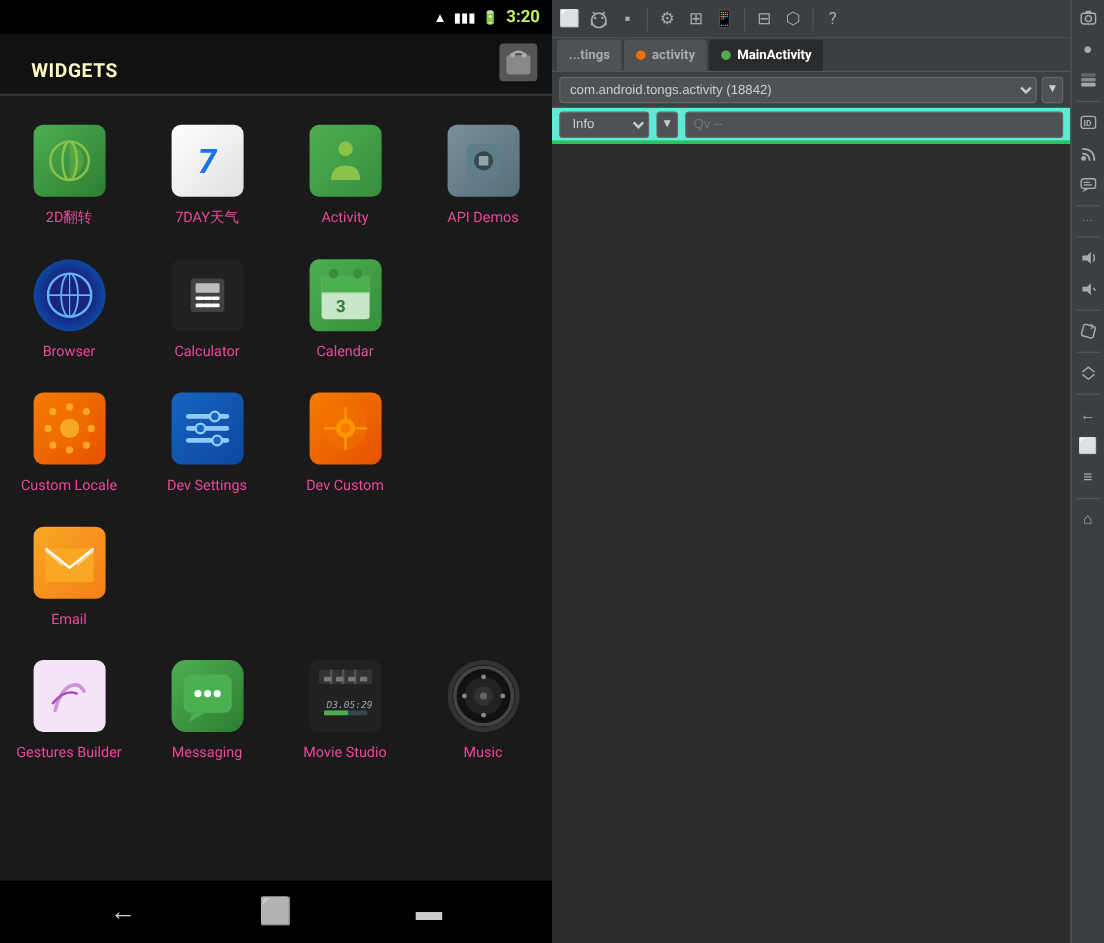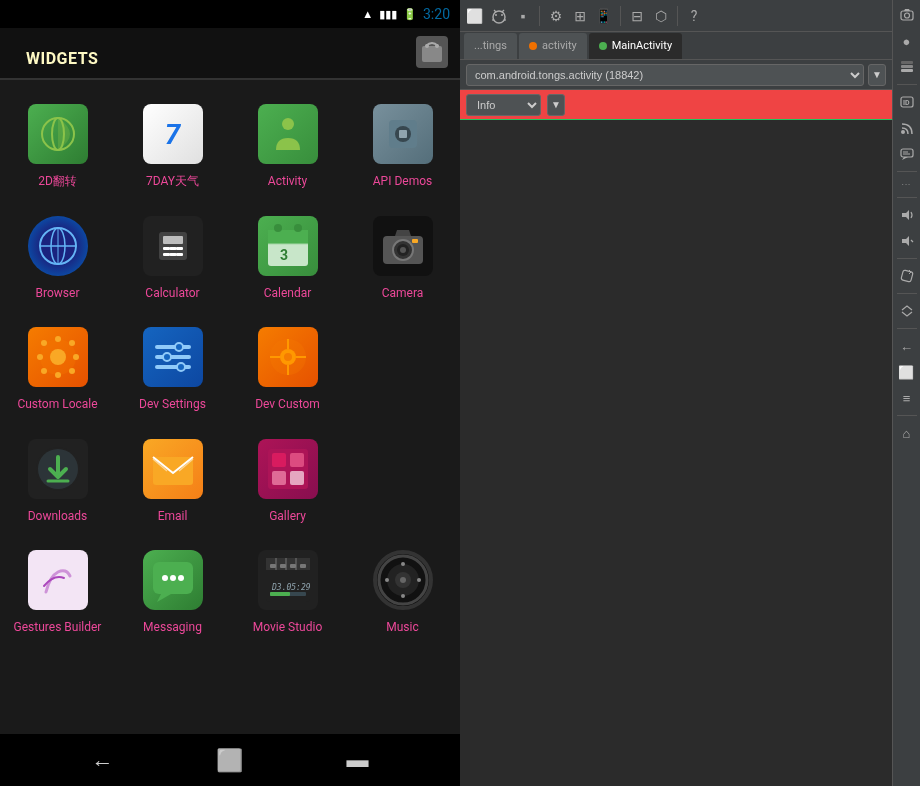--- a/index.html
+++ b/index.html
@@ -19,21 +19,21 @@
     #status-bar {
       height: 28px;
       background: #000;
       display: flex;
       align-items: center;
       justify-content: flex-end;
       padding: 0 10px;
       gap: 6px;
     }
     .status-icon { color: #fff; font-size: 11px; }
-    #time { color: #0369a1; font-size: 14px; font-weight: normal; }
+    #time { color: #bef264; font-size: 14px; font-weight: bold; }
 
     
     #tab-bar {
       height: 52px;
       background: #111;
       display: flex;
       align-items: flex-end;
       padding: 0 10px;
       border-bottom: 2px solid #333;
       justify-content: space-between;
@@ -167,20 +167,21 @@
       padding: 0 10px;
       background: #4e5254;
       color: #aaa;
       font-size: 11px;
       display: flex;
       align-items: center;
       cursor: pointer;
       border-radius: 3px 3px 0 0;
       gap: 5px;
       white-space: nowrap;
+      font-weight: bold;
     }
     .ide-tab.active {
       background: #2b2b2b;
       color: #fff;
     }
     .tab-dot-orange { width: 8px; height: 8px; border-radius: 50%; background: #f07000; }
     .tab-dot-green { width: 8px; height: 8px; border-radius: 50%; background: #4CAF50; }
 
     
     #device-row {
@@ -212,26 +213,26 @@
       cursor: pointer;
       display: flex;
       align-items: center;
       justify-content: center;
       font-size: 10px;
     }
 
     
     #log-row {
       height: 30px;
-      background: #ef4444;
+      background: #5eead4;
       display: flex;
       align-items: center;
       padding: 0 6px;
       gap: 6px;
-      border-bottom: 1px solid #22c55e;
+      border-bottom: 3px solid #22c55e;
     }
     .log-select {
       background: #4e5254;
       color: #ccc;
       border: 1px solid #666;
       border-radius: 3px;
       padding: 2px 6px;
       font-size: 11px;
       height: 22px;
     }
@@ -420,35 +421,20 @@
               <rect x="4" y="8" width="40" height="14" fill="#4CAF50"></rect>
               <circle cx="14" cy="6" r="4" fill="#388e3c"></circle>
               <circle cx="34" cy="6" r="4" fill="#388e3c"></circle>
               <line x1="4" y1="22" x2="44" y2="22" stroke="#a5d6a7" stroke-width="1"></line>
               <text x="16" y="38" fill="#2e7d32" font-size="14" font-weight="bold">3</text>
             </svg>
           </div>
         </div>
         <span class="app-label">Calendar</span>
       </div>
-      <div class="app-item">
-        <div class="app-icon-container">
-          <div class="icon-camera">
-            <svg width="48" height="48" viewBox="0 0 48 48">
-              <rect x="4" y="14" width="40" height="28" rx="4" fill="#555"></rect>
-              <path d="M16 14 L18 8 L30 8 L32 14" fill="#444"></path>
-              <circle cx="24" cy="28" r="10" fill="#333" stroke="#777" stroke-width="2"></circle>
-              <circle cx="24" cy="28" r="6" fill="#222"></circle>
-              <circle cx="24" cy="28" r="3" fill="#888" opacity="0.5"></circle>
-              <rect x="33" y="17" width="6" height="4" rx="1" fill="#f9a825"></rect>
-            </svg>
-          </div>
-        </div>
-        <span class="app-label">Camera</span>
-      </div>
     </div>
 
     <div class="app-row">
       <div class="app-item">
         <div class="app-icon-container">
           <div class="icon-custom">
             <svg width="44" height="44" viewBox="0 0 44 44">
               <circle cx="22" cy="22" r="18" fill="#f57c00" opacity="0.3"></circle>
               <circle cx="22" cy="22" r="8" fill="#f9a825"></circle>
               <circle cx="22" cy="4" r="3" fill="#f9a825"></circle>
@@ -494,57 +480,30 @@
             </svg>
           </div>
         </div>
         <span class="app-label">Dev Custom</span>
       </div>
     </div>
 
     <div class="app-row">
       <div class="app-item">
         <div class="app-icon-container">
-          <div class="icon-downloads">
-            <svg width="48" height="48" viewBox="0 0 48 48">
-              <circle cx="24" cy="24" r="22" fill="#212121"></circle>
-              <circle cx="24" cy="24" r="20" fill="#37474f" opacity="0.5"></circle>
-              <path d="M24 12 L24 30 M16 24 L24 32 L32 24" stroke="#4CAF50" stroke-width="4" fill="none" stroke-linecap="round" stroke-linejoin="round"></path>
-              <line x1="14" y1="36" x2="34" y2="36" stroke="#4CAF50" stroke-width="3" stroke-linecap="round"></line>
-            </svg>
-          </div>
-        </div>
-        <span class="app-label">Downloads</span>
-      </div>
-      <div class="app-item">
-        <div class="app-icon-container">
           <div class="icon-email">
             <svg width="48" height="48" viewBox="0 0 48 48">
               <rect x="4" y="12" width="40" height="28" rx="3" fill="#f9a825"></rect>
               <path d="M4 12 L24 28 L44 12" stroke="#fff" stroke-width="2" fill="none"></path>
               <path d="M4 14 L18 26" stroke="#fff" stroke-width="1.5" opacity="0.5"></path>
               <path d="M44 14 L30 26" stroke="#fff" stroke-width="1.5" opacity="0.5"></path>
             </svg>
           </div>
         </div>
         <span class="app-label">Email</span>
-      </div>
-      <div class="app-item">
-        <div class="app-icon-container">
-          <div class="icon-gallery">
-            <svg width="48" height="48" viewBox="0 0 48 48">
-              <rect x="4" y="4" width="40" height="40" rx="3" fill="#ad1457"></rect>
-              <rect x="8" y="8" width="14" height="14" rx="2" fill="#e91e63" opacity="0.7"></rect>
-              <rect x="26" y="8" width="14" height="14" rx="2" fill="#f06292" opacity="0.7"></rect>
-              <rect x="8" y="26" width="14" height="14" rx="2" fill="#f48fb1" opacity="0.7"></rect>
-              <rect x="26" y="26" width="14" height="14" rx="2" fill="#fce4ec" opacity="0.7"></rect>
-            </svg>
-          </div>
-        </div>
-        <span class="app-label">Gallery</span>
       </div>
     </div>
 
     <div class="app-row">
       <div class="app-item">
         <div class="app-icon-container">
           <div class="icon-gestures">
             <svg width="48" height="48" viewBox="0 0 48 48">
               <rect x="4" y="4" width="40" height="40" rx="6" fill="#f3e5f5"></rect>
               <path d="M12 36 Q16 20 24 16 Q32 12 36 20" stroke="#ce93d8" stroke-width="3" fill="none" stroke-linecap="round"></path>
@@ -670,20 +629,21 @@
 
     <div id="log-row">
       <select class="log-select">
         <option>Info</option>
         <option>Verbose</option>
         <option>Debug</option>
         <option>Warn</option>
         <option>Error</option>
       </select>
       <div class="dropdown-btn">▼</div>
+      <input class="search-box" type="text" placeholder="Qv --" style="">
     </div>
 
     <div id="log-content">
     </div>
 
   </div>
 
   <div id="ide-sidebar">
     <div class="side-icon">
       <svg width="14" height="14" viewBox="0 0 14 14">

